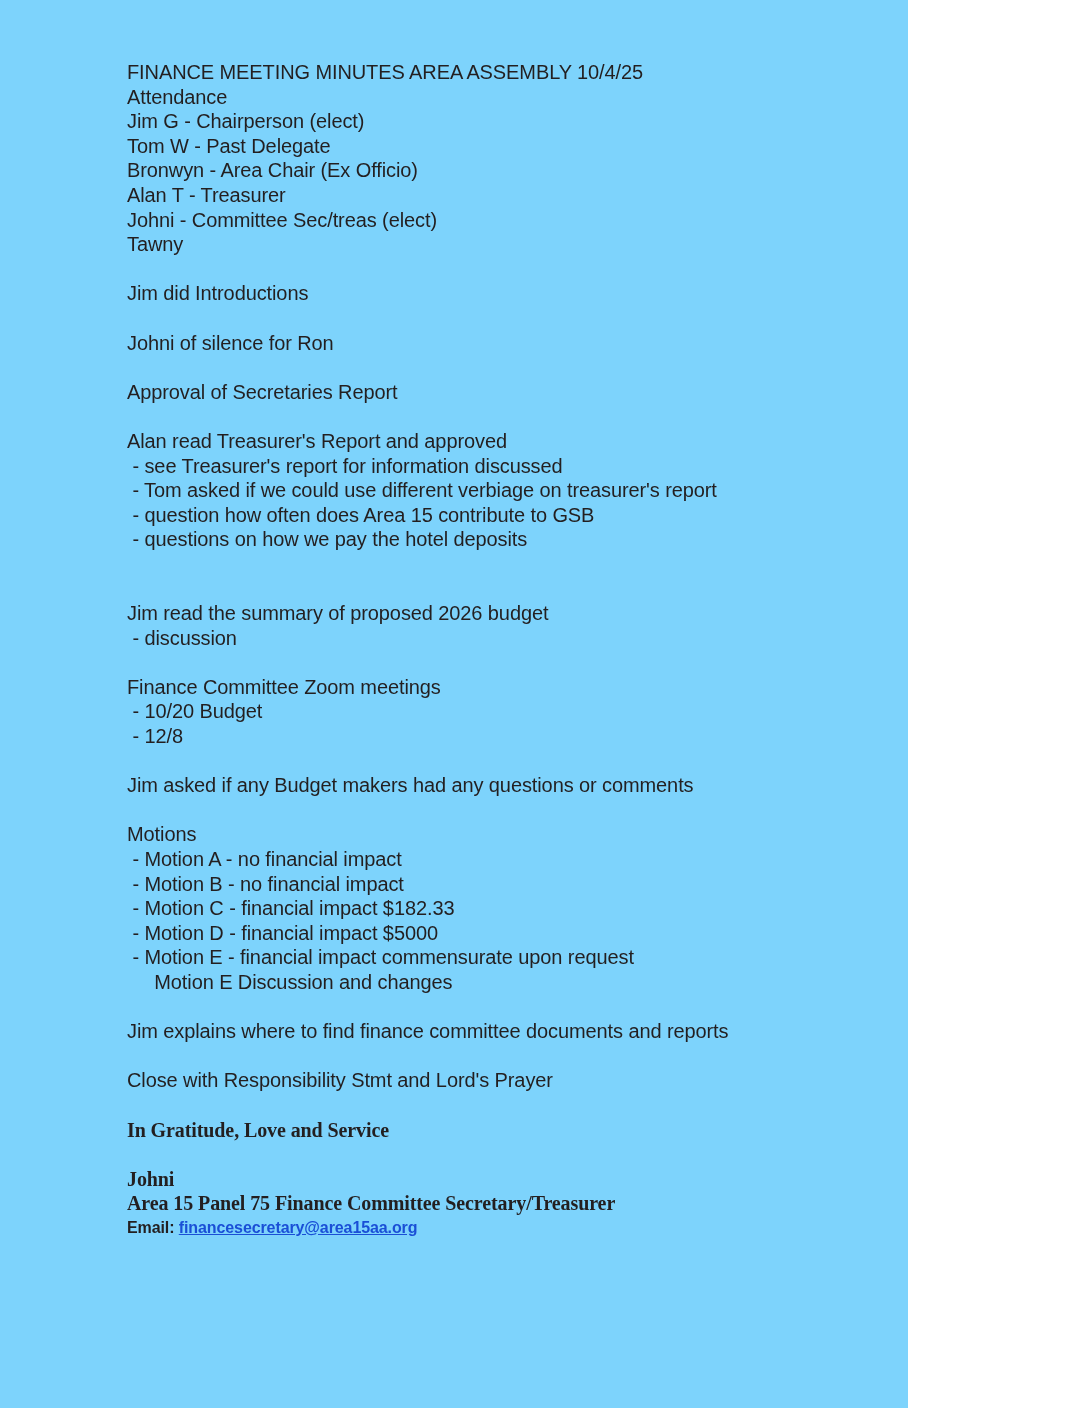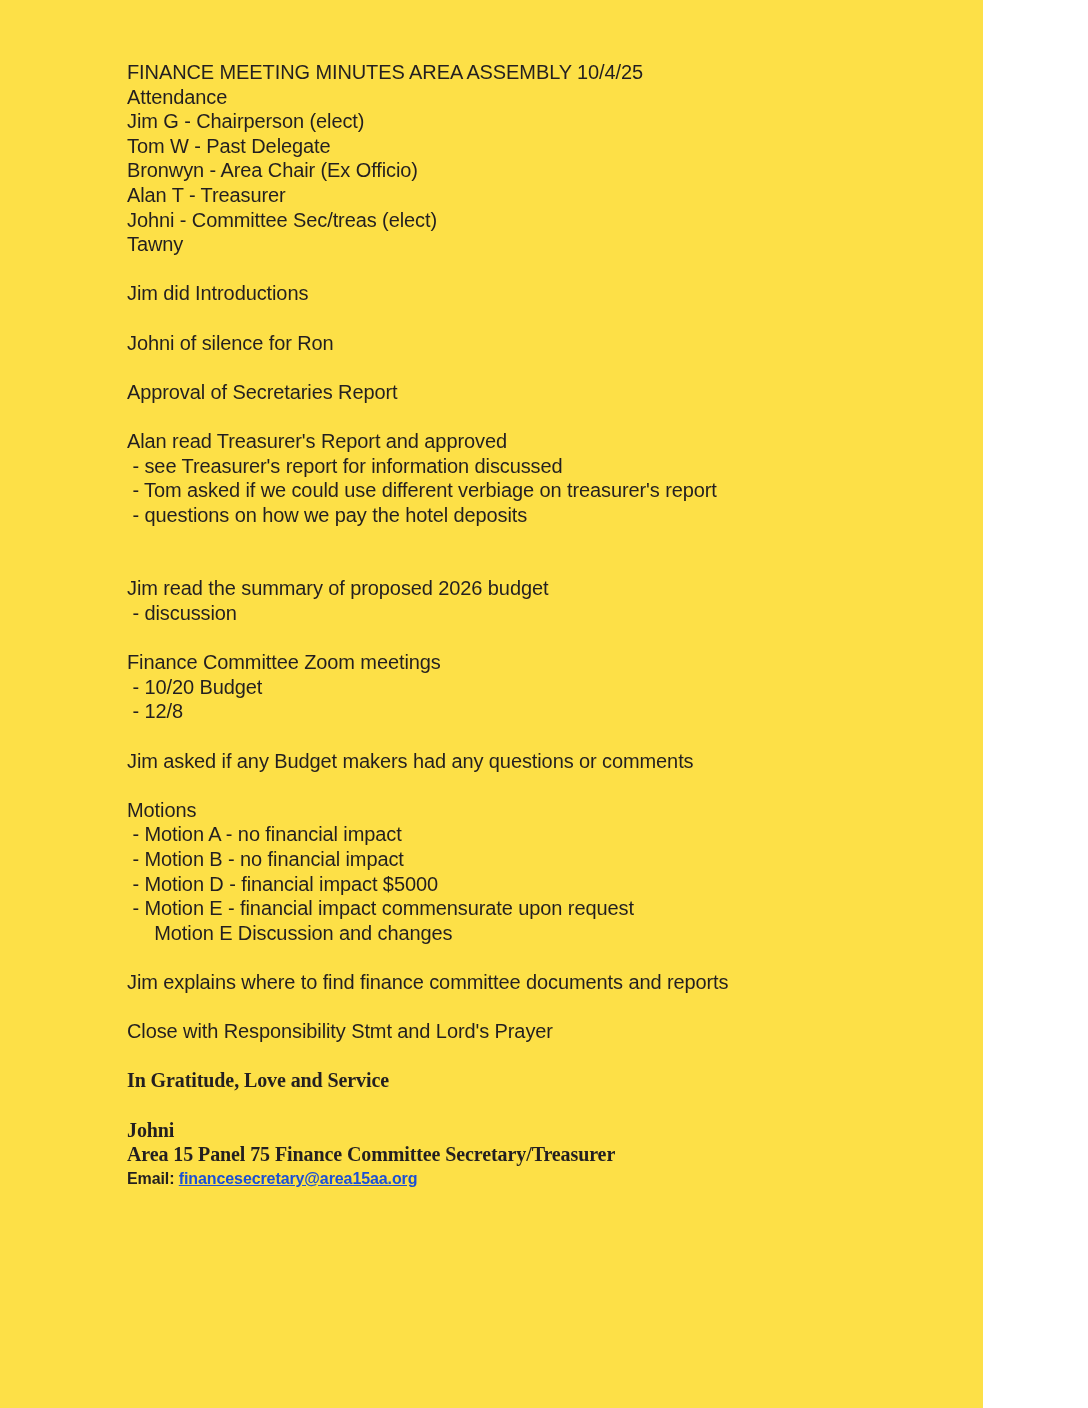--- a/index.html
+++ b/index.html
@@ -10,23 +10,23 @@
   }
   body {
     width: 1088px;
     height: 1408px;
     overflow: hidden;
     font-family: "Liberation Sans", sans-serif;
   }
 
   #document-page {
     position: relative;
-    width: 983px;
+    width: 908px;
     height: 1408px;
-    background: #fde047;
+    background: #7dd3fc;
   }
 
   #minutes-body {
     position: absolute;
     left: 127px;
     top: 60px;
     width: 880px;
   }
 
   .doc-line {
@@ -89,40 +89,42 @@
     <div class="doc-line blank">&nbsp;</div>
     <div class="doc-line">Johni of silence for Ron</div>
 
     <div class="doc-line blank">&nbsp;</div>
     <div class="doc-line">Approval of Secretaries Report</div>
 
     <div class="doc-line blank">&nbsp;</div>
     <div class="doc-line">Alan read Treasurer's Report and approved</div>
     <div class="doc-line"> - see Treasurer's report for information discussed</div>
     <div class="doc-line"> - Tom asked if we could use different verbiage on treasurer's report</div>
+    <div class="doc-line"> - question how often does Area 15 contribute to GSB</div>
     <div class="doc-line"> - questions on how we pay the hotel deposits</div>
 
     <div class="doc-line blank">&nbsp;</div>
 
     <div class="doc-line blank">&nbsp;</div>
     <div class="doc-line">Jim read the summary of proposed 2026 budget</div>
     <div class="doc-line"> - discussion</div>
 
     <div class="doc-line blank">&nbsp;</div>
     <div class="doc-line">Finance Committee Zoom meetings</div>
     <div class="doc-line"> - 10/20 Budget</div>
     <div class="doc-line"> - 12/8</div>
 
     <div class="doc-line blank">&nbsp;</div>
     <div class="doc-line">Jim asked if any Budget makers had any questions or comments</div>
 
     <div class="doc-line blank">&nbsp;</div>
     <div class="doc-line">Motions</div>
     <div class="doc-line"> - Motion A - no financial impact</div>
     <div class="doc-line"> - Motion B - no financial impact</div>
+    <div class="doc-line"> - Motion C - financial impact $182.33</div>
     <div class="doc-line"> - Motion D - financial impact $5000</div>
     <div class="doc-line"> - Motion E - financial impact commensurate upon request</div>
     <div class="doc-line">     Motion E Discussion and changes</div>
 
     <div class="doc-line blank">&nbsp;</div>
     <div class="doc-line">Jim explains where to find finance committee documents and reports</div>
 
     <div class="doc-line blank">&nbsp;</div>
     <div class="doc-line">Close with Responsibility Stmt and Lord's Prayer</div>
 

